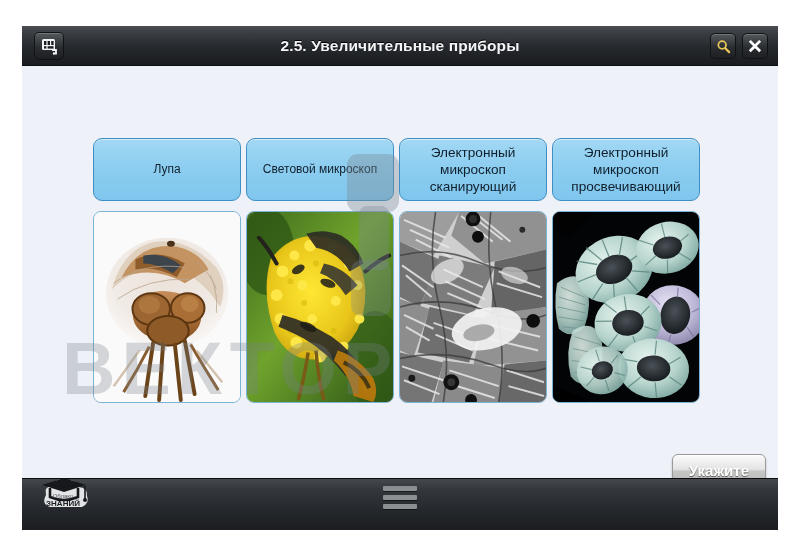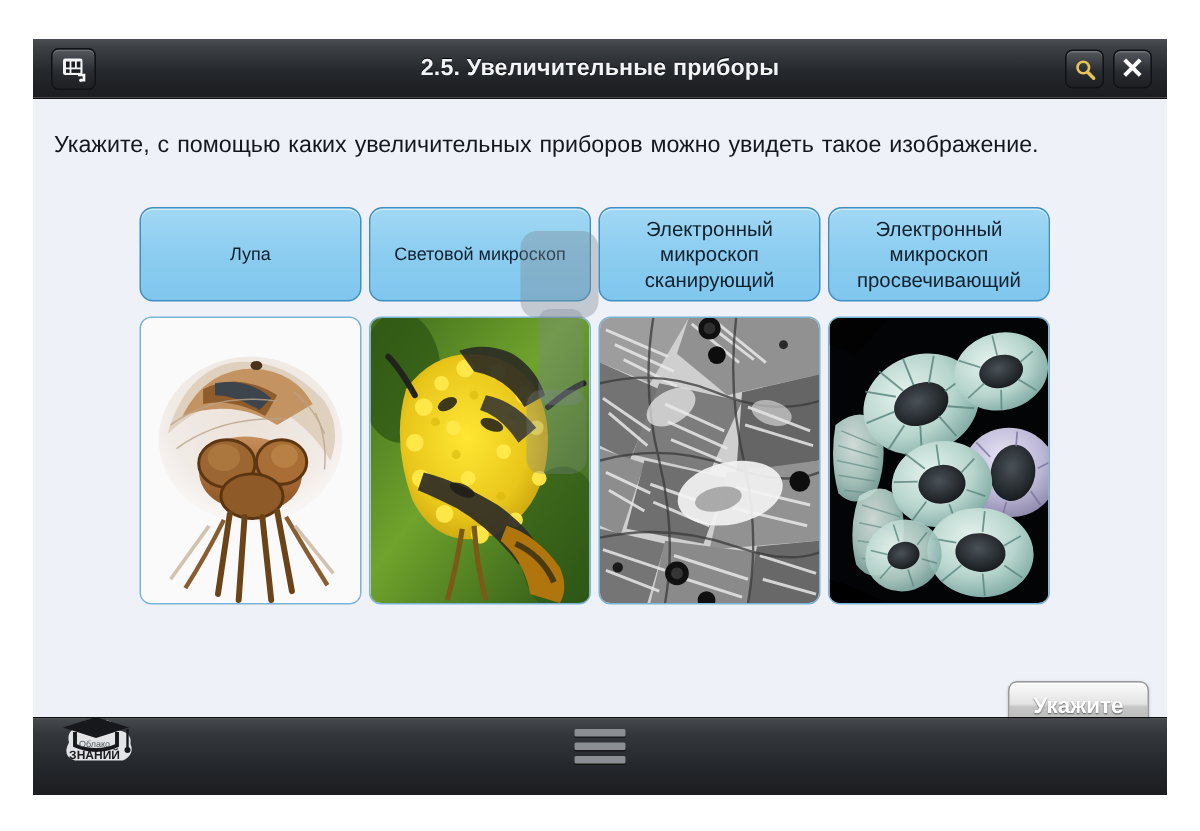--- a/index.html
+++ b/index.html
@@ -186,21 +186,20 @@
         <circle cx="6.6" cy="6.4" r="4.1" fill="none" stroke="#e6c457" stroke-width="1.9"></circle>
         <line x1="9.6" y1="9.6" x2="14" y2="14" stroke="#e6c457" stroke-width="2.4" stroke-linecap="round"></line>
       </svg>
     </div>
 
     <div class="tb-btn" id="close-btn">
       <span id="close-glyph">✕</span>
     </div>
   </div>
 
-  <div id="question-text">Укажите, с помощью каких увеличительных приборов можно увидеть такое изображение.</div>
 
   <div id="columns">
 
     <div class="column col-0">
       <div class="answer-btn">
         <span class="answer-label">Лупа</span>
       </div>
       <div class="thumb">
         <svg viewBox="0 0 148 192" preserveAspectRatio="none">
           <defs>
@@ -501,20 +500,21 @@
         </svg>
       </div>
     </div>
   </div>
 
   <svg id="wm-logo" viewBox="0 0 56 175">
     <rect x="2" y="0" width="52" height="58" rx="11" fill="#7c8894" opacity=".38"></rect>
     <rect x="14" y="52" width="30" height="64" rx="8" fill="#7c8894" opacity=".34"></rect>
     <rect x="6" y="106" width="40" height="56" rx="10" fill="#7c8894" opacity=".30"></rect>
   </svg>
+  <div id="wm-text">ВЕКТОР</div>
 
   <div id="answer-submit">Укажите</div>
 
   <div id="bottom-bar">
     <svg id="brand-logo" viewBox="0 0 66 42">
       <path d="M16 20 Q14 12 22 10 Q26 3 36 5 Q46 4 49 12 Q58 13 57 21 Q60 28 52 32 L20 32 Q11 29 16 20 Z" fill="#f1f3f5" opacity=".92"></path>
       <path d="M12 10 L34 3 L56 10 L34 17 Z" fill="#16181b"></path>
       <path d="M20 13 L20 22 Q34 28 48 22 L48 13" fill="none" stroke="#16181b" stroke-width="2.6"></path>
       <path d="M55 11 L55 24" stroke="#16181b" stroke-width="1.6"></path>
       <circle cx="55" cy="25" r="2" fill="#16181b"></circle>

